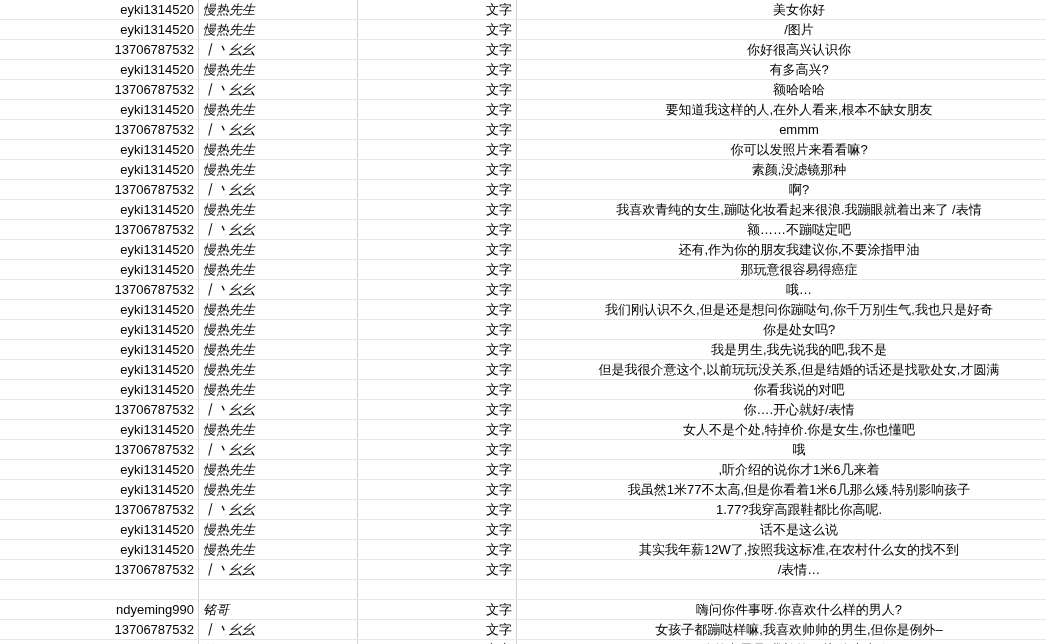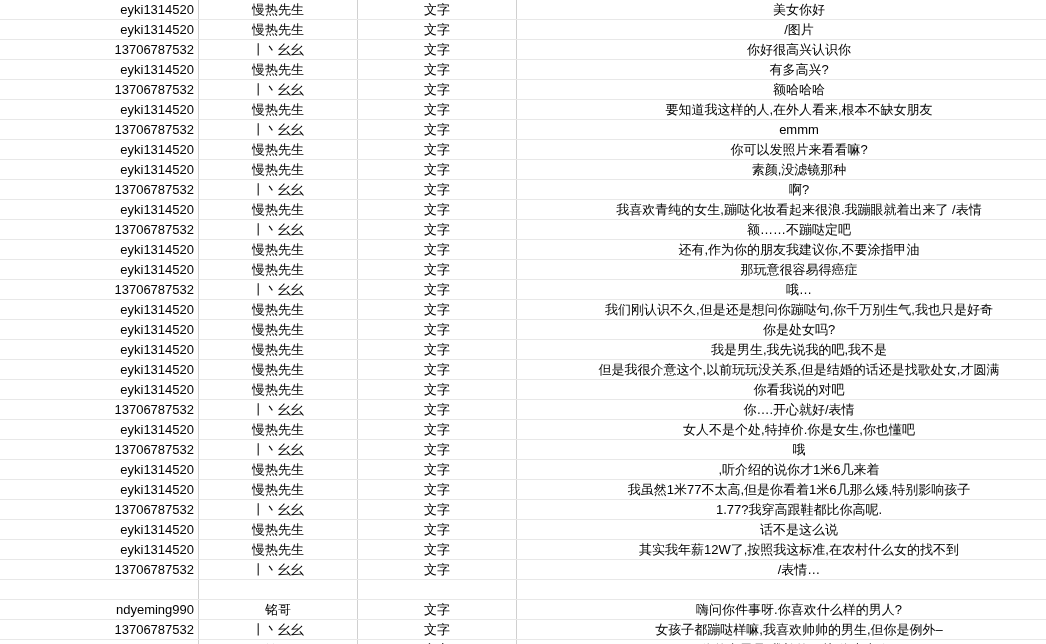--- a/index.html
+++ b/index.html
@@ -24,22 +24,22 @@
     height: 19px;
     line-height: 19px;
     padding: 0 4px;
     border-right: 1px solid #d0d0d0;
     border-bottom: 1px solid #e8e8e8;
     white-space: nowrap;
     overflow: hidden;
     font-size: 13px;
   }
   .col-a { width: 190px; text-align: right; }
-  .col-b { width: 150px; text-align: center; }
-  .col-c { width: 150px; text-align: center; padding-left: 8px; }
+  .col-b { width: 150px; text-align: left; font-style: italic; }
+  .col-c { width: 150px; text-align: right; padding-left: 8px; }
   .col-d { width: 556px; text-align: center; border-right: none; }
   .row-blank td {
     border-bottom: 1px solid #e8e8e8;
   }
 </style>
 </head>
 <body>
 
 <table class="sheet">
   <tbody>

